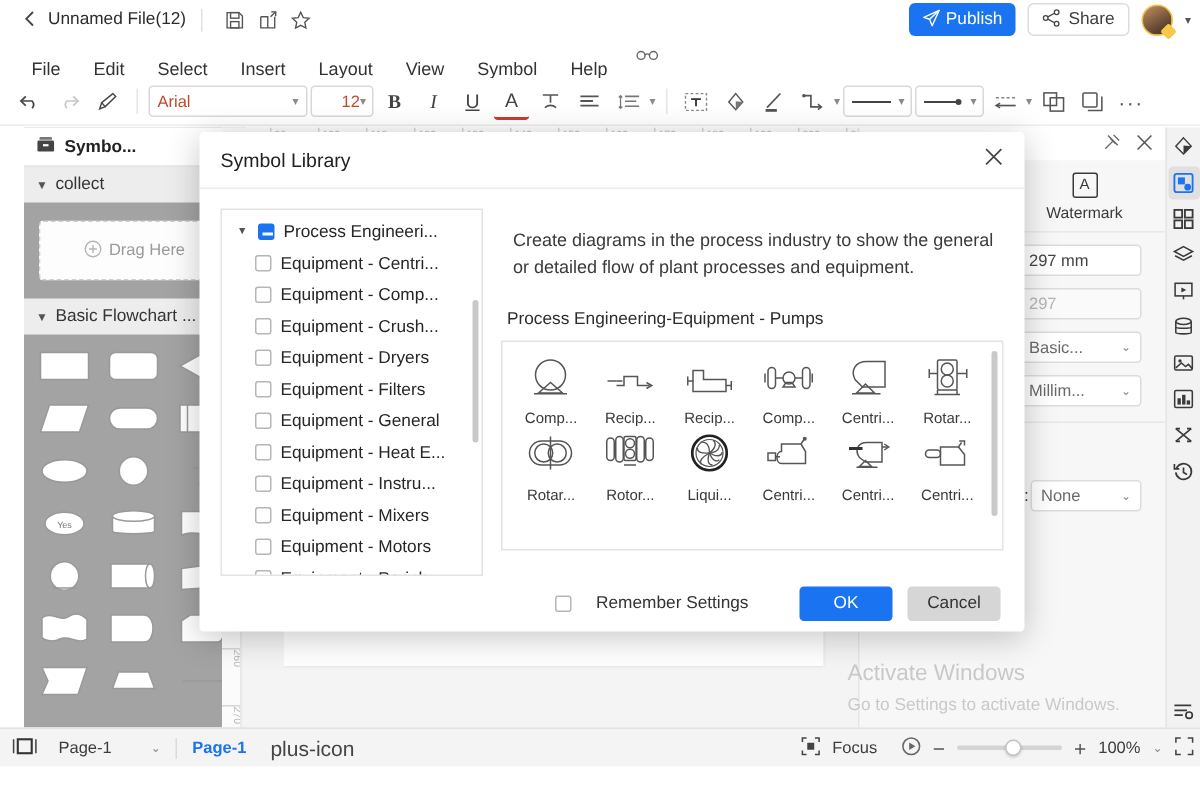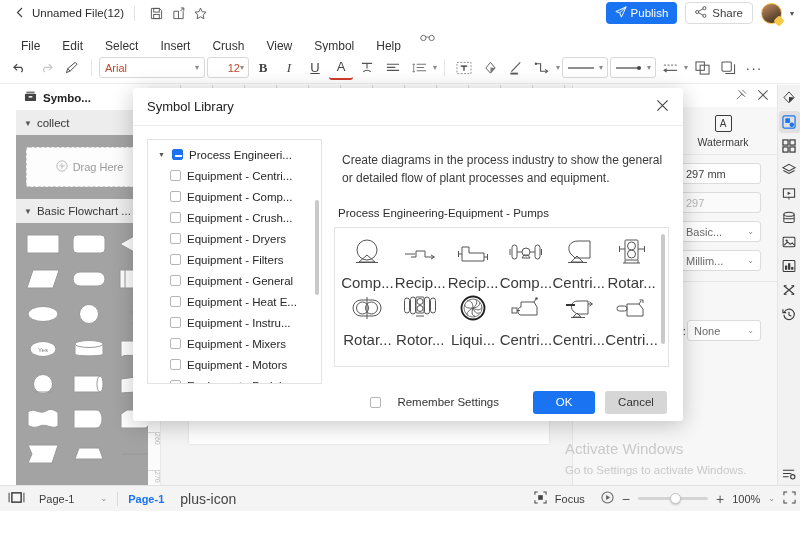--- a/index.html
+++ b/index.html
@@ -202,21 +202,21 @@
   .tree-row.child { padding-left:22px; }
 
   .detail { flex:1; margin-left:12px; position:relative; }
   .detail-desc { font-size:12px; color:#3a3a3a; line-height:1.5; padding:12px 6px 0 8px; }
   .detail-cat { font-size:11.5px; color:#2c2c2c; margin:20px 0 8px 4px; }
   .sym-box { border:1px solid #e3e3e3; background:#fff; height:140px; position:relative; overflow:hidden; }
   .sym-scroll { position:absolute; right:3px; top:6px; width:4px; height:110px; background:#c9c9c9; border-radius:2px; }
   .sym-grid { display:grid; grid-template-columns:repeat(6,1fr); padding:6px 10px 0 6px; }
   .sym-cell { display:flex; flex-direction:column; align-items:center; gap:2px; cursor:pointer; }
   .sym-art { height:38px; display:flex; align-items:center; justify-content:center; }
-  .sym-lab { font-size:15px; color:#3a3a3a; }
+  .sym-lab { font-size:10px; color:#3a3a3a; }
 
   .modal-footer { height:36px; display:flex; align-items:center; justify-content:flex-end; gap:10px; padding:0 16px; }
   .remember { display:flex; align-items:center; gap:16px; font-size:11.5px; color:#333; margin-right:24px; cursor:pointer; }
   .btn-ok { width:62px; height:23px; background:#1a73f0; color:#fff; border-radius:3px;
             display:flex; align-items:center; justify-content:center; font-size:11.5px; cursor:pointer; }
   .btn-cancel { width:62px; height:23px; background:#d6d6d6; color:#333; border-radius:3px;
             display:flex; align-items:center; justify-content:center; font-size:11.5px; cursor:pointer; }
   svg { overflow:visible; }
 </style>
 </head>
@@ -277,21 +277,21 @@
       <div class="avatar"></div>
       <span class="avatar-caret">▾</span>
     </div>
   </div>
 
   <div class="menubar">
     <div class="menu-item">File</div>
     <div class="menu-item">Edit</div>
     <div class="menu-item">Select</div>
     <div class="menu-item">Insert</div>
-    <div class="menu-item">Crush</div>
+    <div class="menu-item">Layout</div>
     <div class="menu-item">View</div>
     <div class="menu-item">Symbol</div>
     <div class="menu-item">Help</div>
     <div class="menu-glyph">
       <svg width="15" height="9" viewBox="0 0 16 9">
           <circle cx="3.6" cy="5" r="2.8" fill="none" stroke="#666" stroke-width="1"></circle>
           <circle cx="12.4" cy="5" r="2.8" fill="none" stroke="#666" stroke-width="1"></circle>
           <path d="M6.4 4.6 C7.5 3.6 8.5 3.6 9.6 4.6" fill="none" stroke="#666" stroke-width="1"></path>
         </svg>
     </div>

